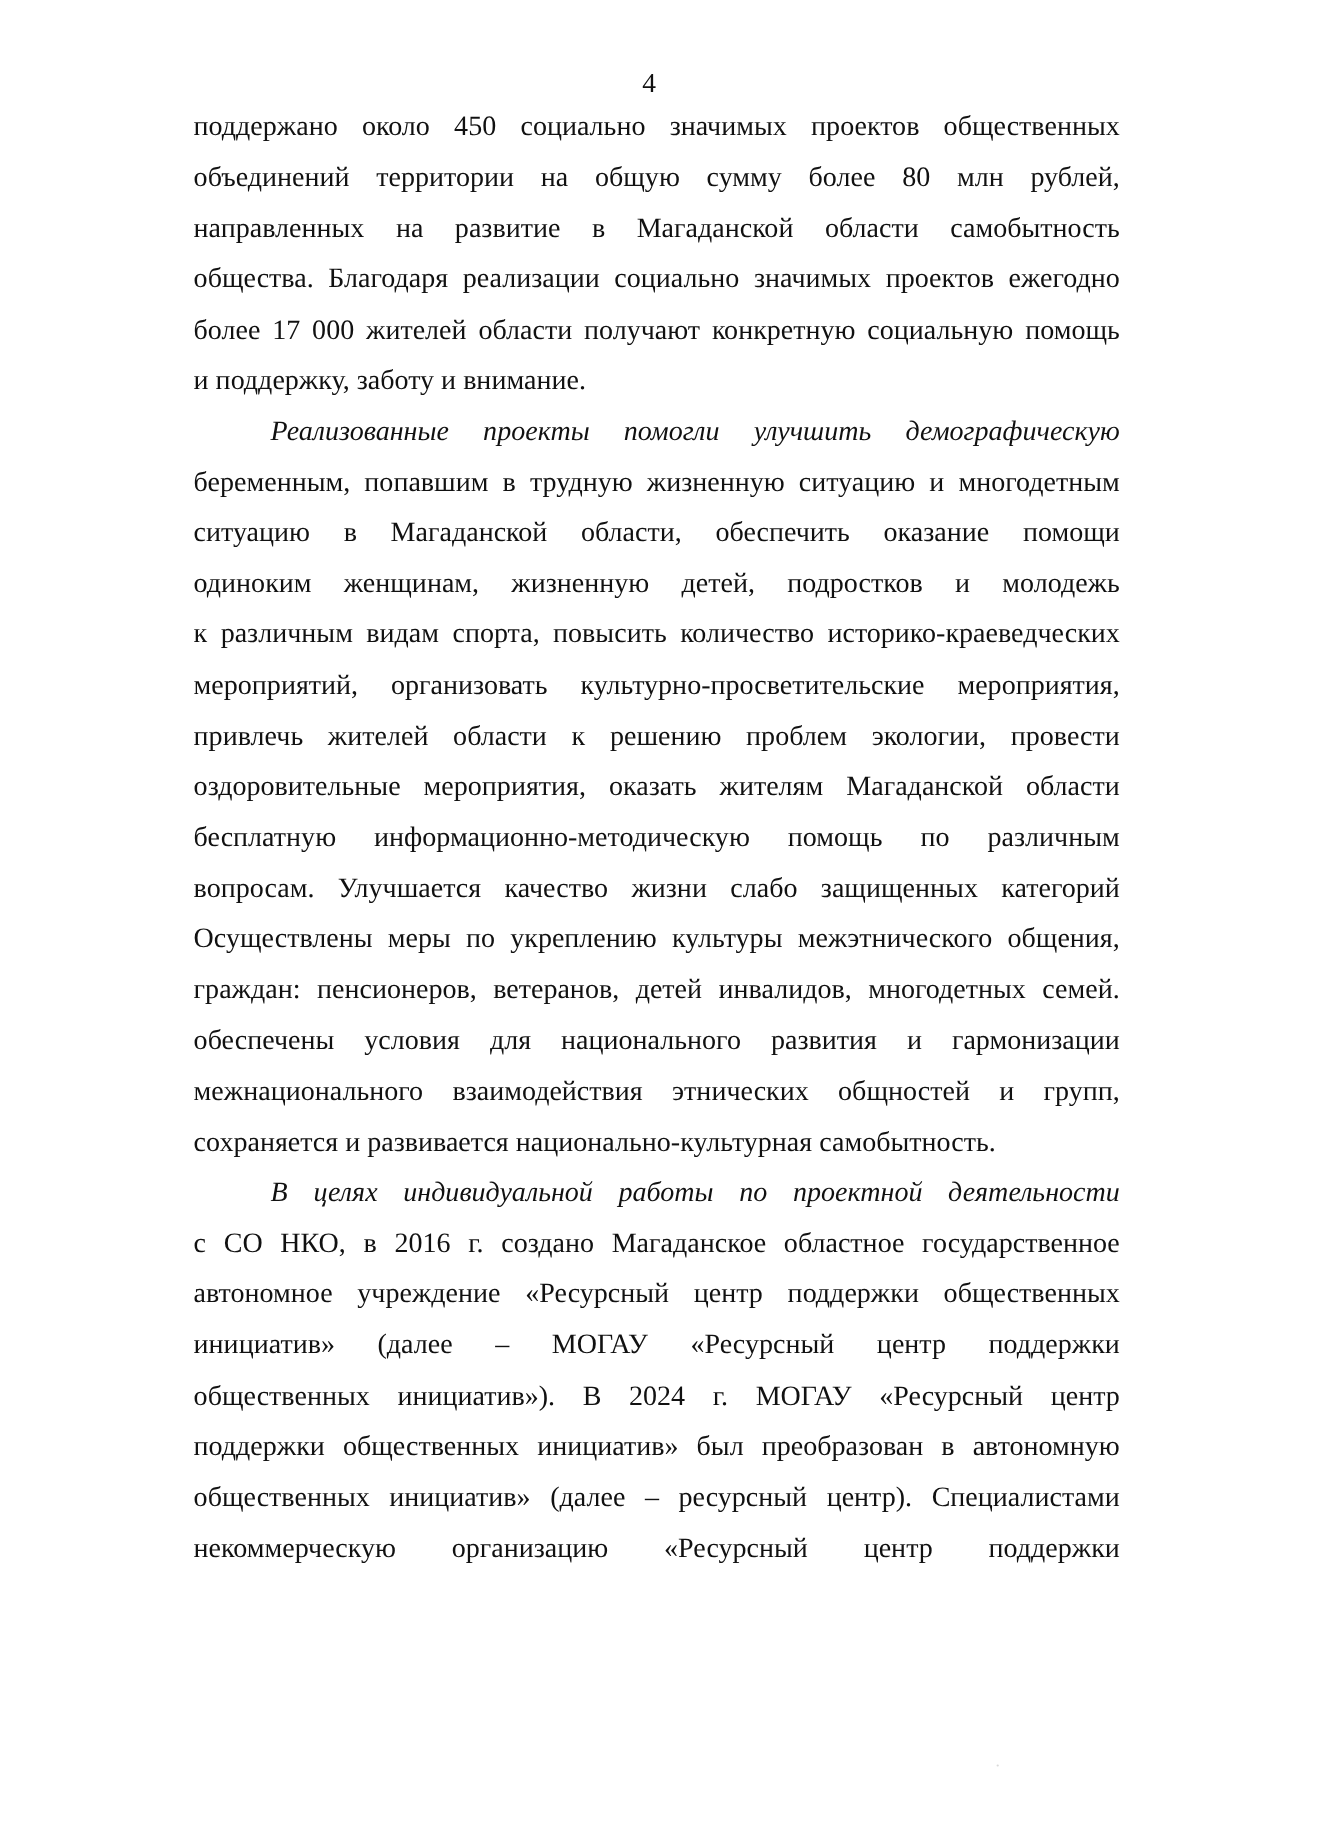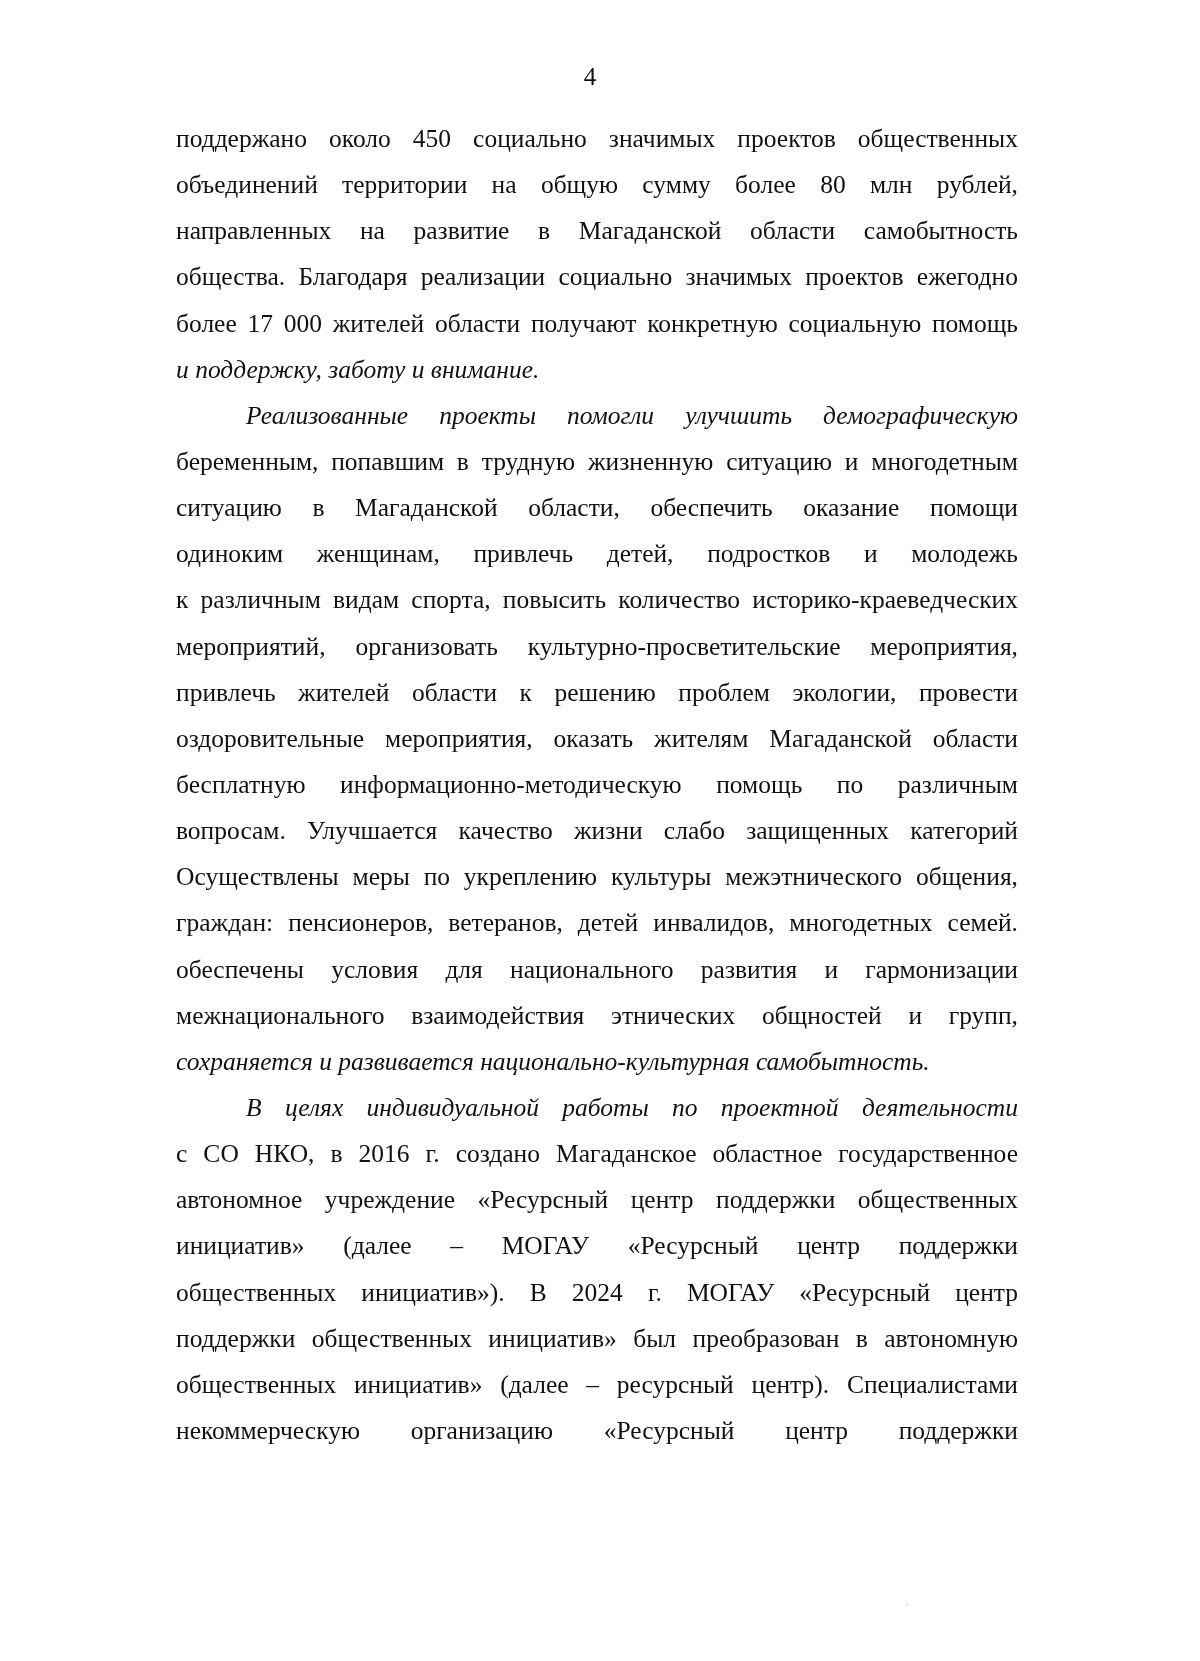--- a/index.html
+++ b/index.html
@@ -28,35 +28,34 @@
       top: 62px;
       left: 0;
       width: 1180px;
       text-align: center;
       font-size: 25px;
       line-height: 30px;
     }
     .body-text {
       position: absolute;
       left: 176px;
-      top: 116px;
+      top: 92px;
       width: 842px;
     }
     .line {
       display: block;
       height: 46.15px;
       line-height: 46.15px;
       font-size: 25.5px;
       white-space: nowrap;
       text-align: justify;
       text-align-last: justify;
     }
     .line.last {
       text-align-last: left;
-      font-style: italic;
     }
     .line.indent {
       padding-left: 70px;
       font-style: italic;
     }
     .scan-speck {
       position: absolute;
       left: 906px;
       top: 1604px;
       width: 2px;
@@ -80,21 +79,21 @@
       <span class="line">направленных на развитие в Магаданской области самобытность</span>
       <span class="line">общества. Благодаря реализации социально значимых проектов ежегодно</span>
       <span class="line">более 17 000 жителей области получают конкретную социальную помощь</span>
       <span class="line last">и поддержку, заботу и внимание.</span>
     </div>
 
     <div class="paragraph">
       <span class="line indent">Реализованные проекты помогли улучшить демографическую</span>
       <span class="line">беременным, попавшим в трудную жизненную ситуацию и многодетным</span>
       <span class="line">ситуацию в Магаданской области, обеспечить оказание помощи</span>
-      <span class="line">одиноким женщинам, привлечь детей, подростков и молодежь</span>
+      <span class="line">одиноким женщинам, жизненную детей, подростков и молодежь</span>
       <span class="line">к различным видам спорта, повысить количество историко-краеведческих</span>
       <span class="line">мероприятий, организовать культурно-просветительские мероприятия,</span>
       <span class="line">привлечь жителей области к решению проблем экологии, провести</span>
       <span class="line">оздоровительные мероприятия, оказать жителям Магаданской области</span>
       <span class="line">бесплатную информационно-методическую помощь по различным</span>
       <span class="line">вопросам. Улучшается качество жизни слабо защищенных категорий</span>
       <span class="line">Осуществлены меры по укреплению культуры межэтнического общения,</span>
       <span class="line">граждан: пенсионеров, ветеранов, детей инвалидов, многодетных семей.</span>
       <span class="line">обеспечены условия для национального развития и гармонизации</span>
       <span class="line">межнационального взаимодействия этнических общностей и групп,</span>

